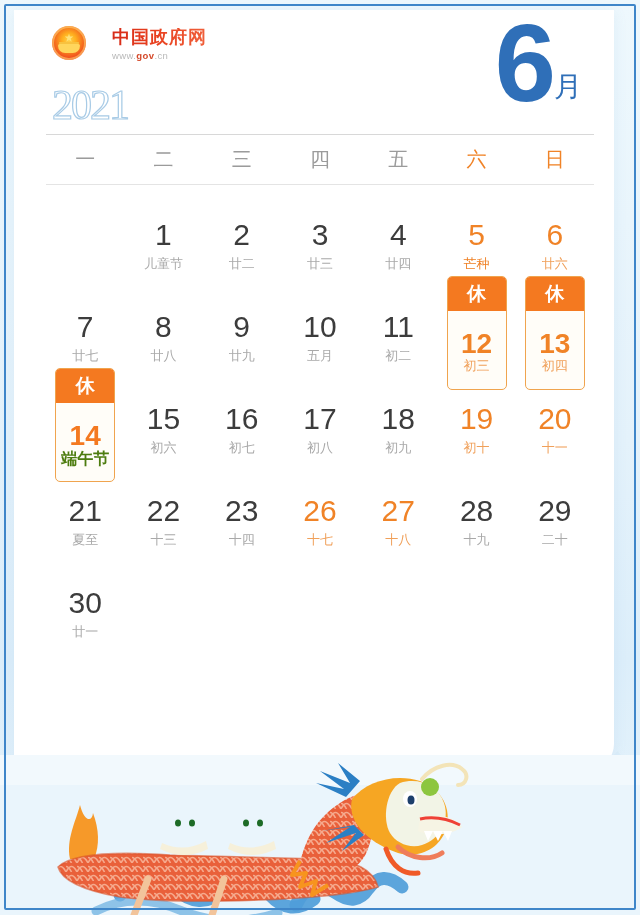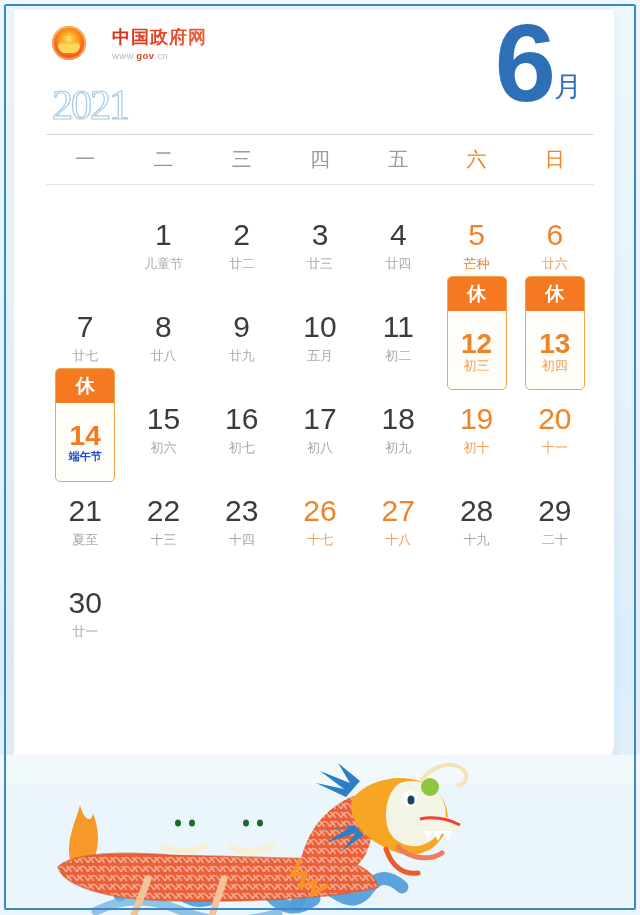--- a/index.html
+++ b/index.html
@@ -287,23 +287,23 @@
     color: #f47920;
     font-weight: bold;
     font-size: 28px;
   }
   .holiday-box .lunar {
     margin-top: 1px;
     color: #f4973a;
     font-size: 13px;
   }
   .holiday-box .lunar.fest {
-    color: #1d4ed8;
+    color: #4d7c0f;
     font-weight: bold;
-    font-size: 11px;
+    font-size: 16px;
   }
 
   
   #illus {
     position: absolute;
     left: 0;
     bottom: 0;
     width: 640px;
     height: 160px;
     z-index: 30;

